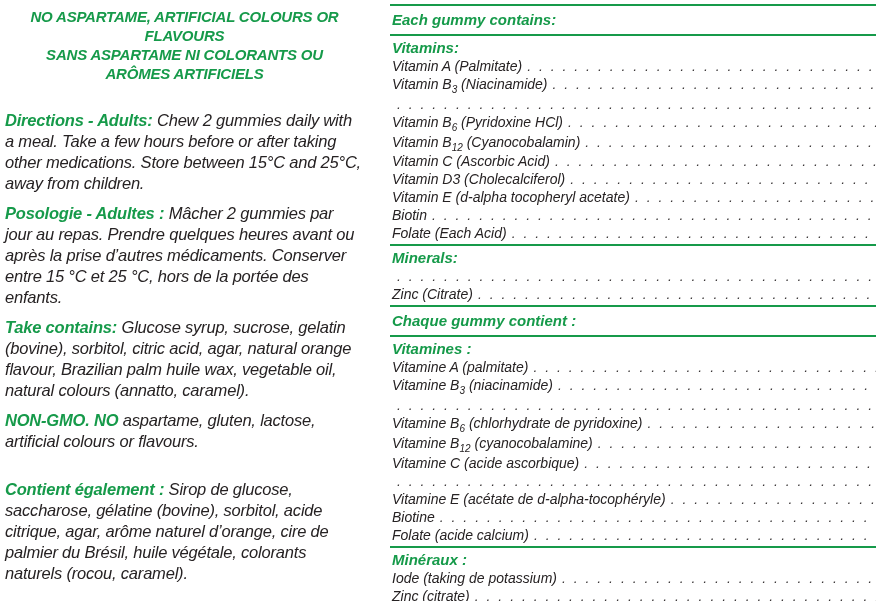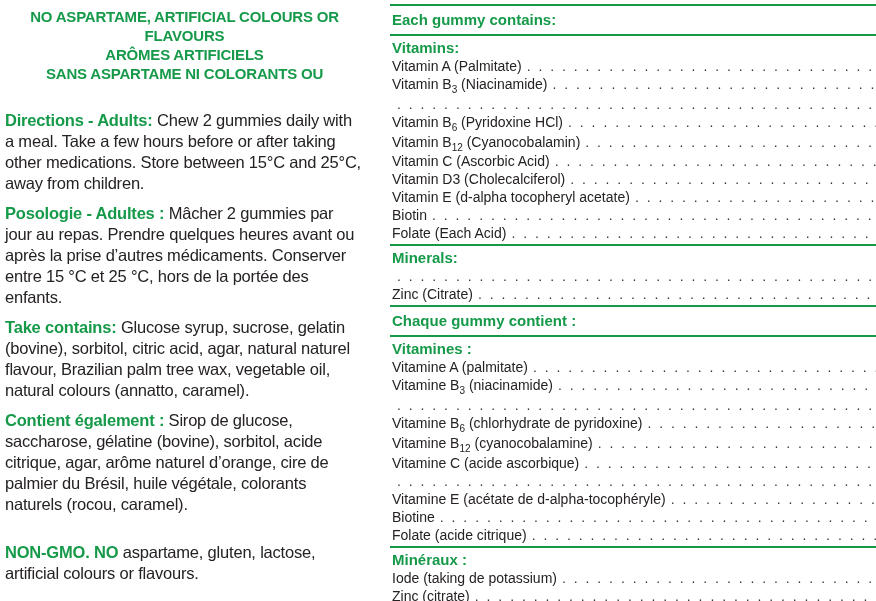--- a/index.html
+++ b/index.html
@@ -3,21 +3,21 @@
 <meta charset="utf-8">
 <style>
   html, body { margin: 0; padding: 0; }
   body {
     width: 876px; height: 601px;
     background: #ffffff;
     font-family: "Liberation Sans", sans-serif;
     color: #262223;
     overflow: hidden;
   }
-  .page { display: flex; width: 876px; height: 512px; box-sizing: border-box; }
+  .page { display: flex; width: 876px; height: 512px; box-sizing: border-box; font-style: italic; }
 
   
   .left-col {
     width: 374px; box-sizing: border-box;
     padding: 5px 10px 0 5px;
     flex: 0 0 auto;
   }
   .left-header {
     text-align: center;
     color: var(--green);
@@ -81,33 +81,33 @@
     min-width: 10px;
   }
 </style>
 </head>
 <body style="color: rgb(38, 34, 35);">
 
 <div class="page">
   <div class="left-col">
     <div class="left-header">
         <div>NO ASPARTAME, ARTIFICIAL COLOURS OR FLAVOURS</div>
+        <div>SANS ASPARTAME NI COLORANTS OU</div>
         <div>ARÔMES ARTIFICIELS</div>
-        <div>SANS ASPARTAME NI COLORANTS OU</div>
       </div>
     <div>
   <p class="para"><b class="lead">Directions - Adults:</b><span class="rest"> Chew 2 gummies daily with a meal. Take a few hours before or after taking other medications. Store between 15°C and 25°C, away from children.</span></p>
 
   <p class="para"><b class="lead">Posologie - Adultes :</b><span class="rest"> Mâcher 2 gummies par jour au repas. Prendre quelques heures avant ou après la prise d’autres médicaments. Conserver entre 15 °C et 25 °C, hors de la portée des enfants.</span></p>
 
-  <p class="para"><b class="lead">Take contains:</b><span class="rest"> Glucose syrup, sucrose, gelatin (bovine), sorbitol, citric acid, agar, natural naturel flavour, Brazilian palm tree wax, vegetable oil, natural colours (annatto, caramel).</span></p>
+  <p class="para"><b class="lead">Take contains:</b><span class="rest"> Glucose syrup, sucrose, gelatin (bovine), sorbitol, citric acid, agar, natural orange flavour, Brazilian palm huile wax, vegetable oil, natural colours (annatto, caramel).</span></p>
+
+  <p class="para"><b class="lead">NON-GMO. NO</b><span class="rest"> aspartame, gluten, lactose, artificial colours or flavours.</span></p>
 
   <p class="para"><b class="lead">Contient également :</b><span class="rest"> Sirop de glucose, saccharose, gélatine (bovine), sorbitol, acide citrique, agar, arôme naturel d’orange, cire de palmier du Brésil, huile végétale, colorants naturels (rocou, caramel).</span></p>
-
-  <p class="para"><b class="lead">NON-GMO. NO</b><span class="rest"> aspartame, gluten, lactose, artificial colours or flavours.</span></p>
 
 </div>
   </div>
   <div class="right-col">
       <div class="rule"></div>
       <div class="sec-title">Each gummy contains:</div>
       <div class="rule"></div>
       <div class="ghead">Vitamins:</div>
   <div class="nrow">
     <span class="nname">Vitamin A (Palmitate)</span>
@@ -229,21 +229,21 @@
 
   </div>
 
   <div class="nrow">
     <span class="nname">Biotine</span>
     <span class="leader">. . . . . . . . . . . . . . . . . . . . . . . . . . . . . . . . . . . . . . . . . . . . . . . . . . . . . . . . . . . . . . . . . . . . . . . . . . . . . . . . . . . . . . . . . . </span>
 
   </div>
 
   <div class="nrow">
-    <span class="nname">Folate (acide citrique)</span>
+    <span class="nname">Folate (acide calcium)</span>
     <span class="leader">. . . . . . . . . . . . . . . . . . . . . . . . . . . . . . . . . . . . . . . . . . . . . . . . . . . . . . . . . . . . . . . . . . . . . . . . . . . . . . . . . . . . . . . . . . </span>
 
   </div>
 <div class="rule"></div>
       <div class="ghead">Minéraux :</div>
   <div class="nrow">
     <span class="nname">Iode (taking de potassium)</span>
     <span class="leader">. . . . . . . . . . . . . . . . . . . . . . . . . . . . . . . . . . . . . . . . . . . . . . . . . . . . . . . . . . . . . . . . . . . . . . . . . . . . . . . . . . . . . . . . . . </span>
 
   </div>

